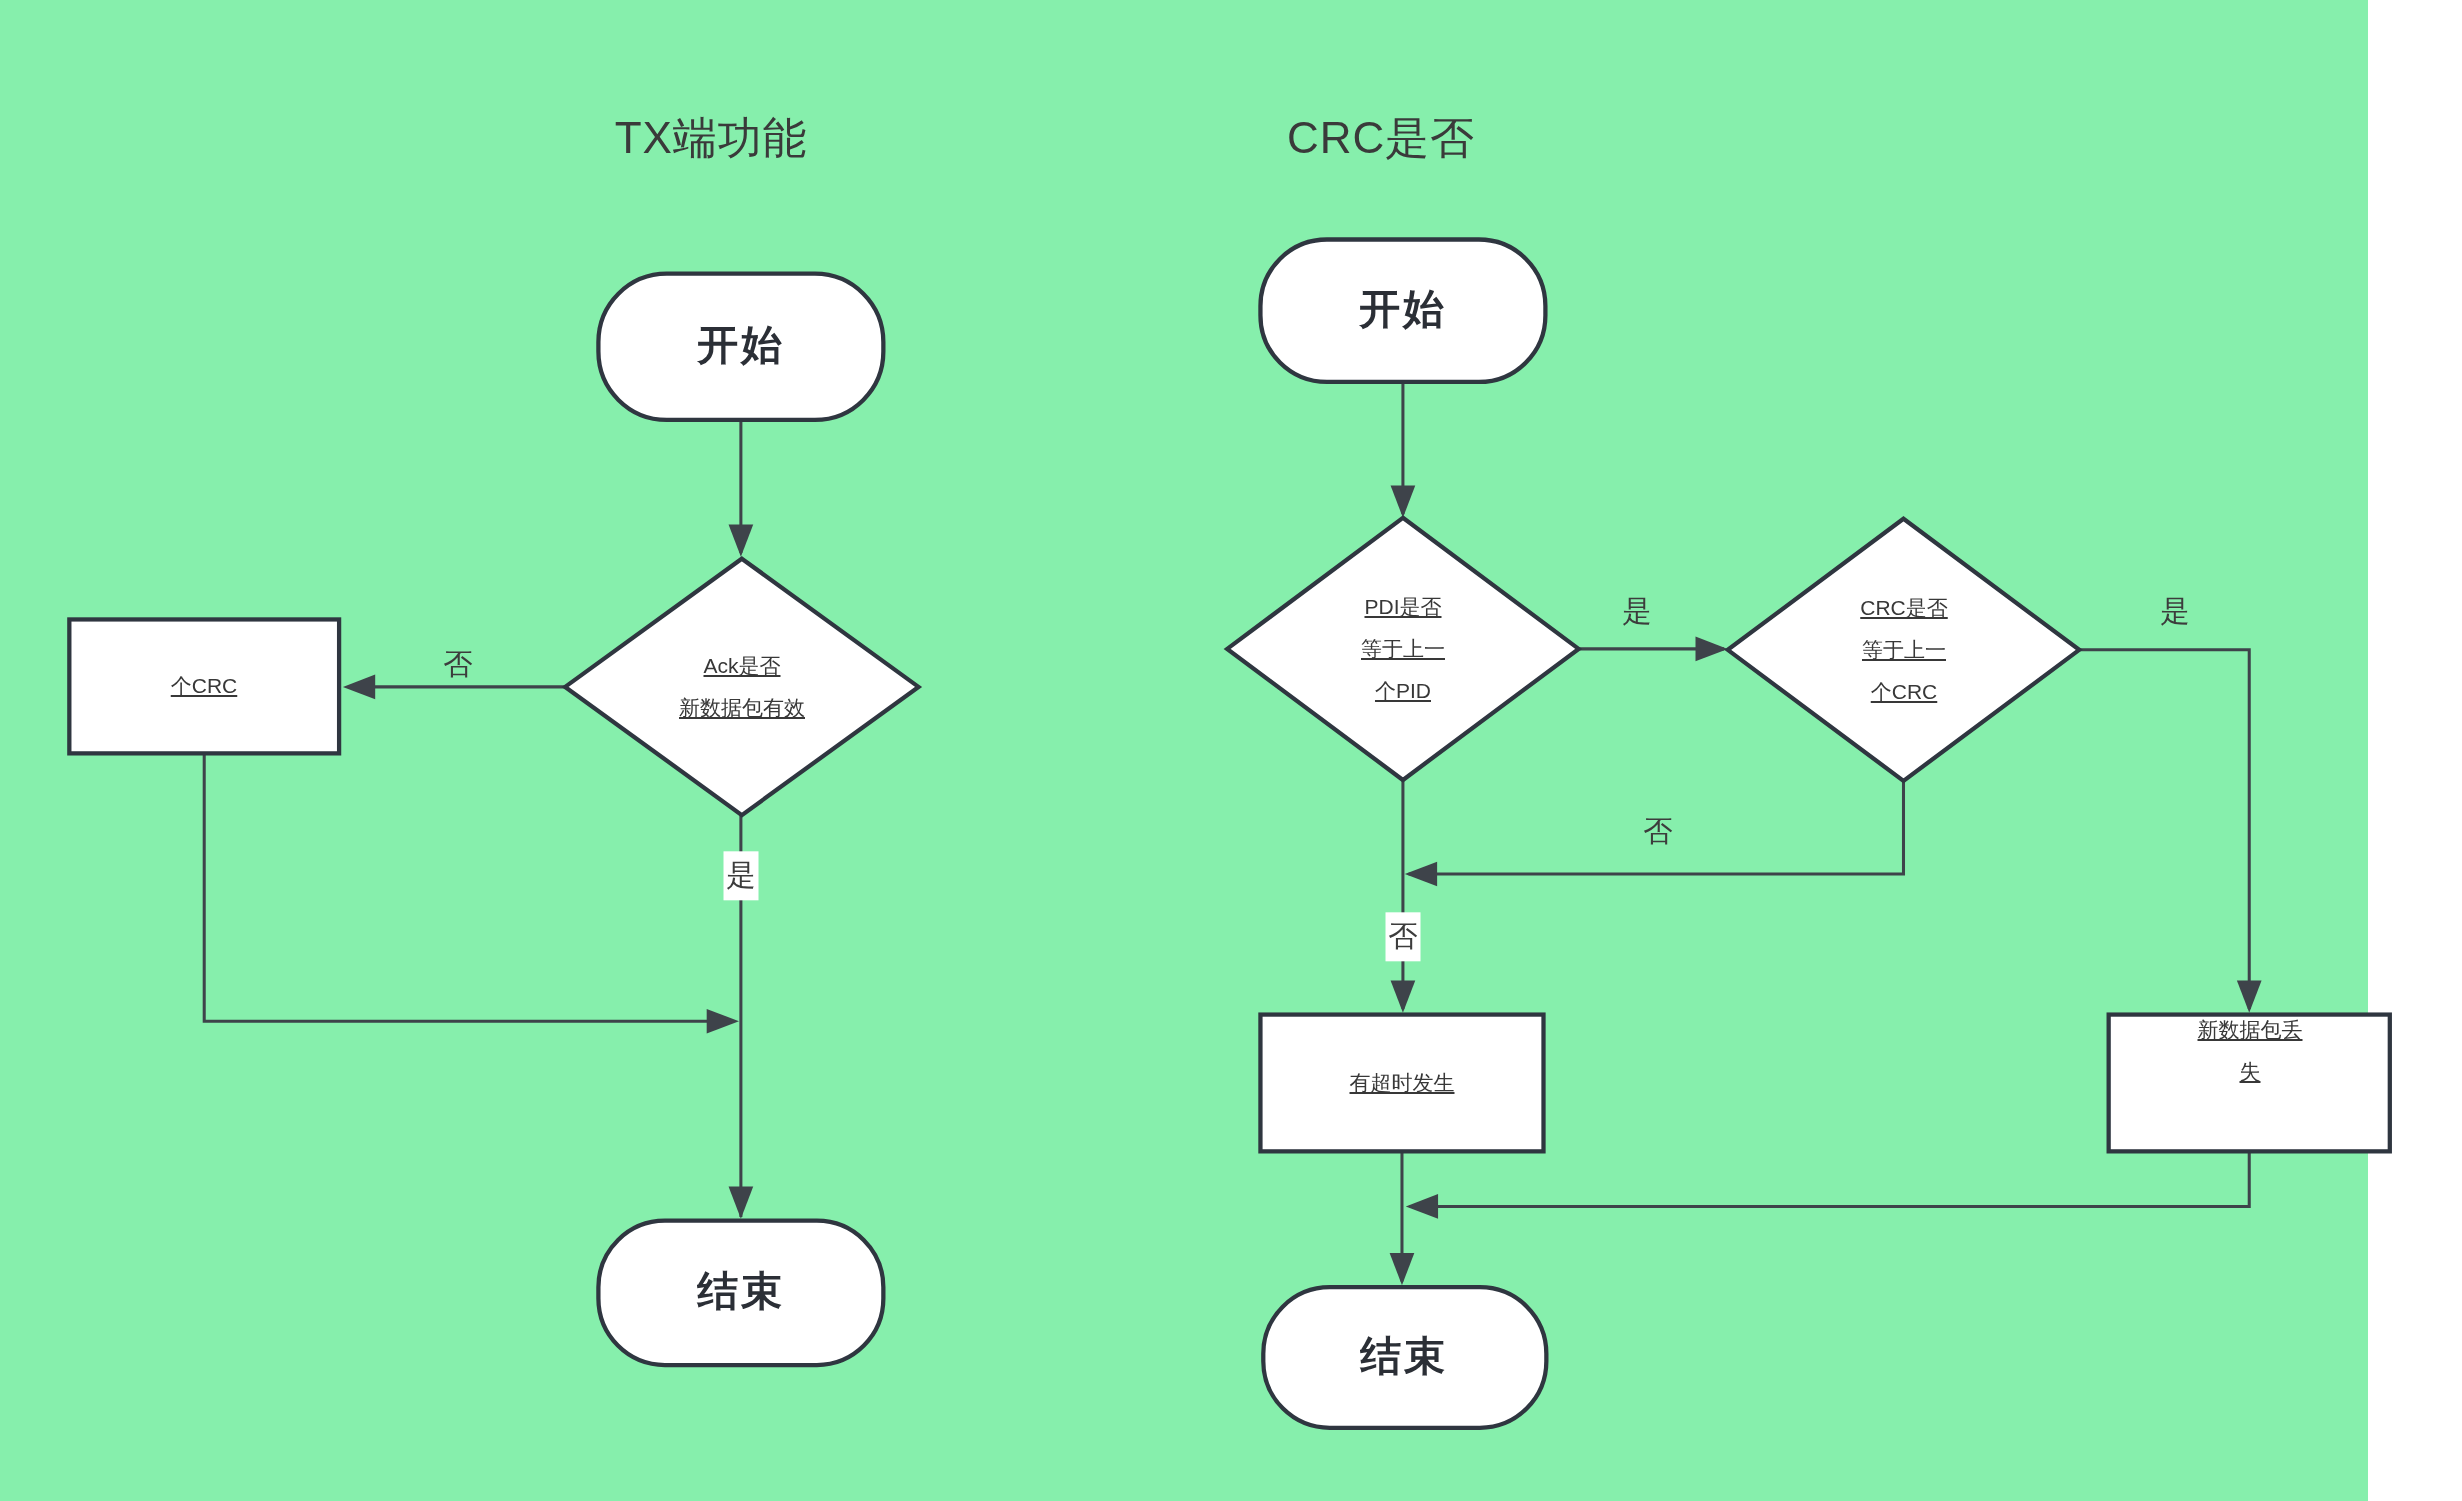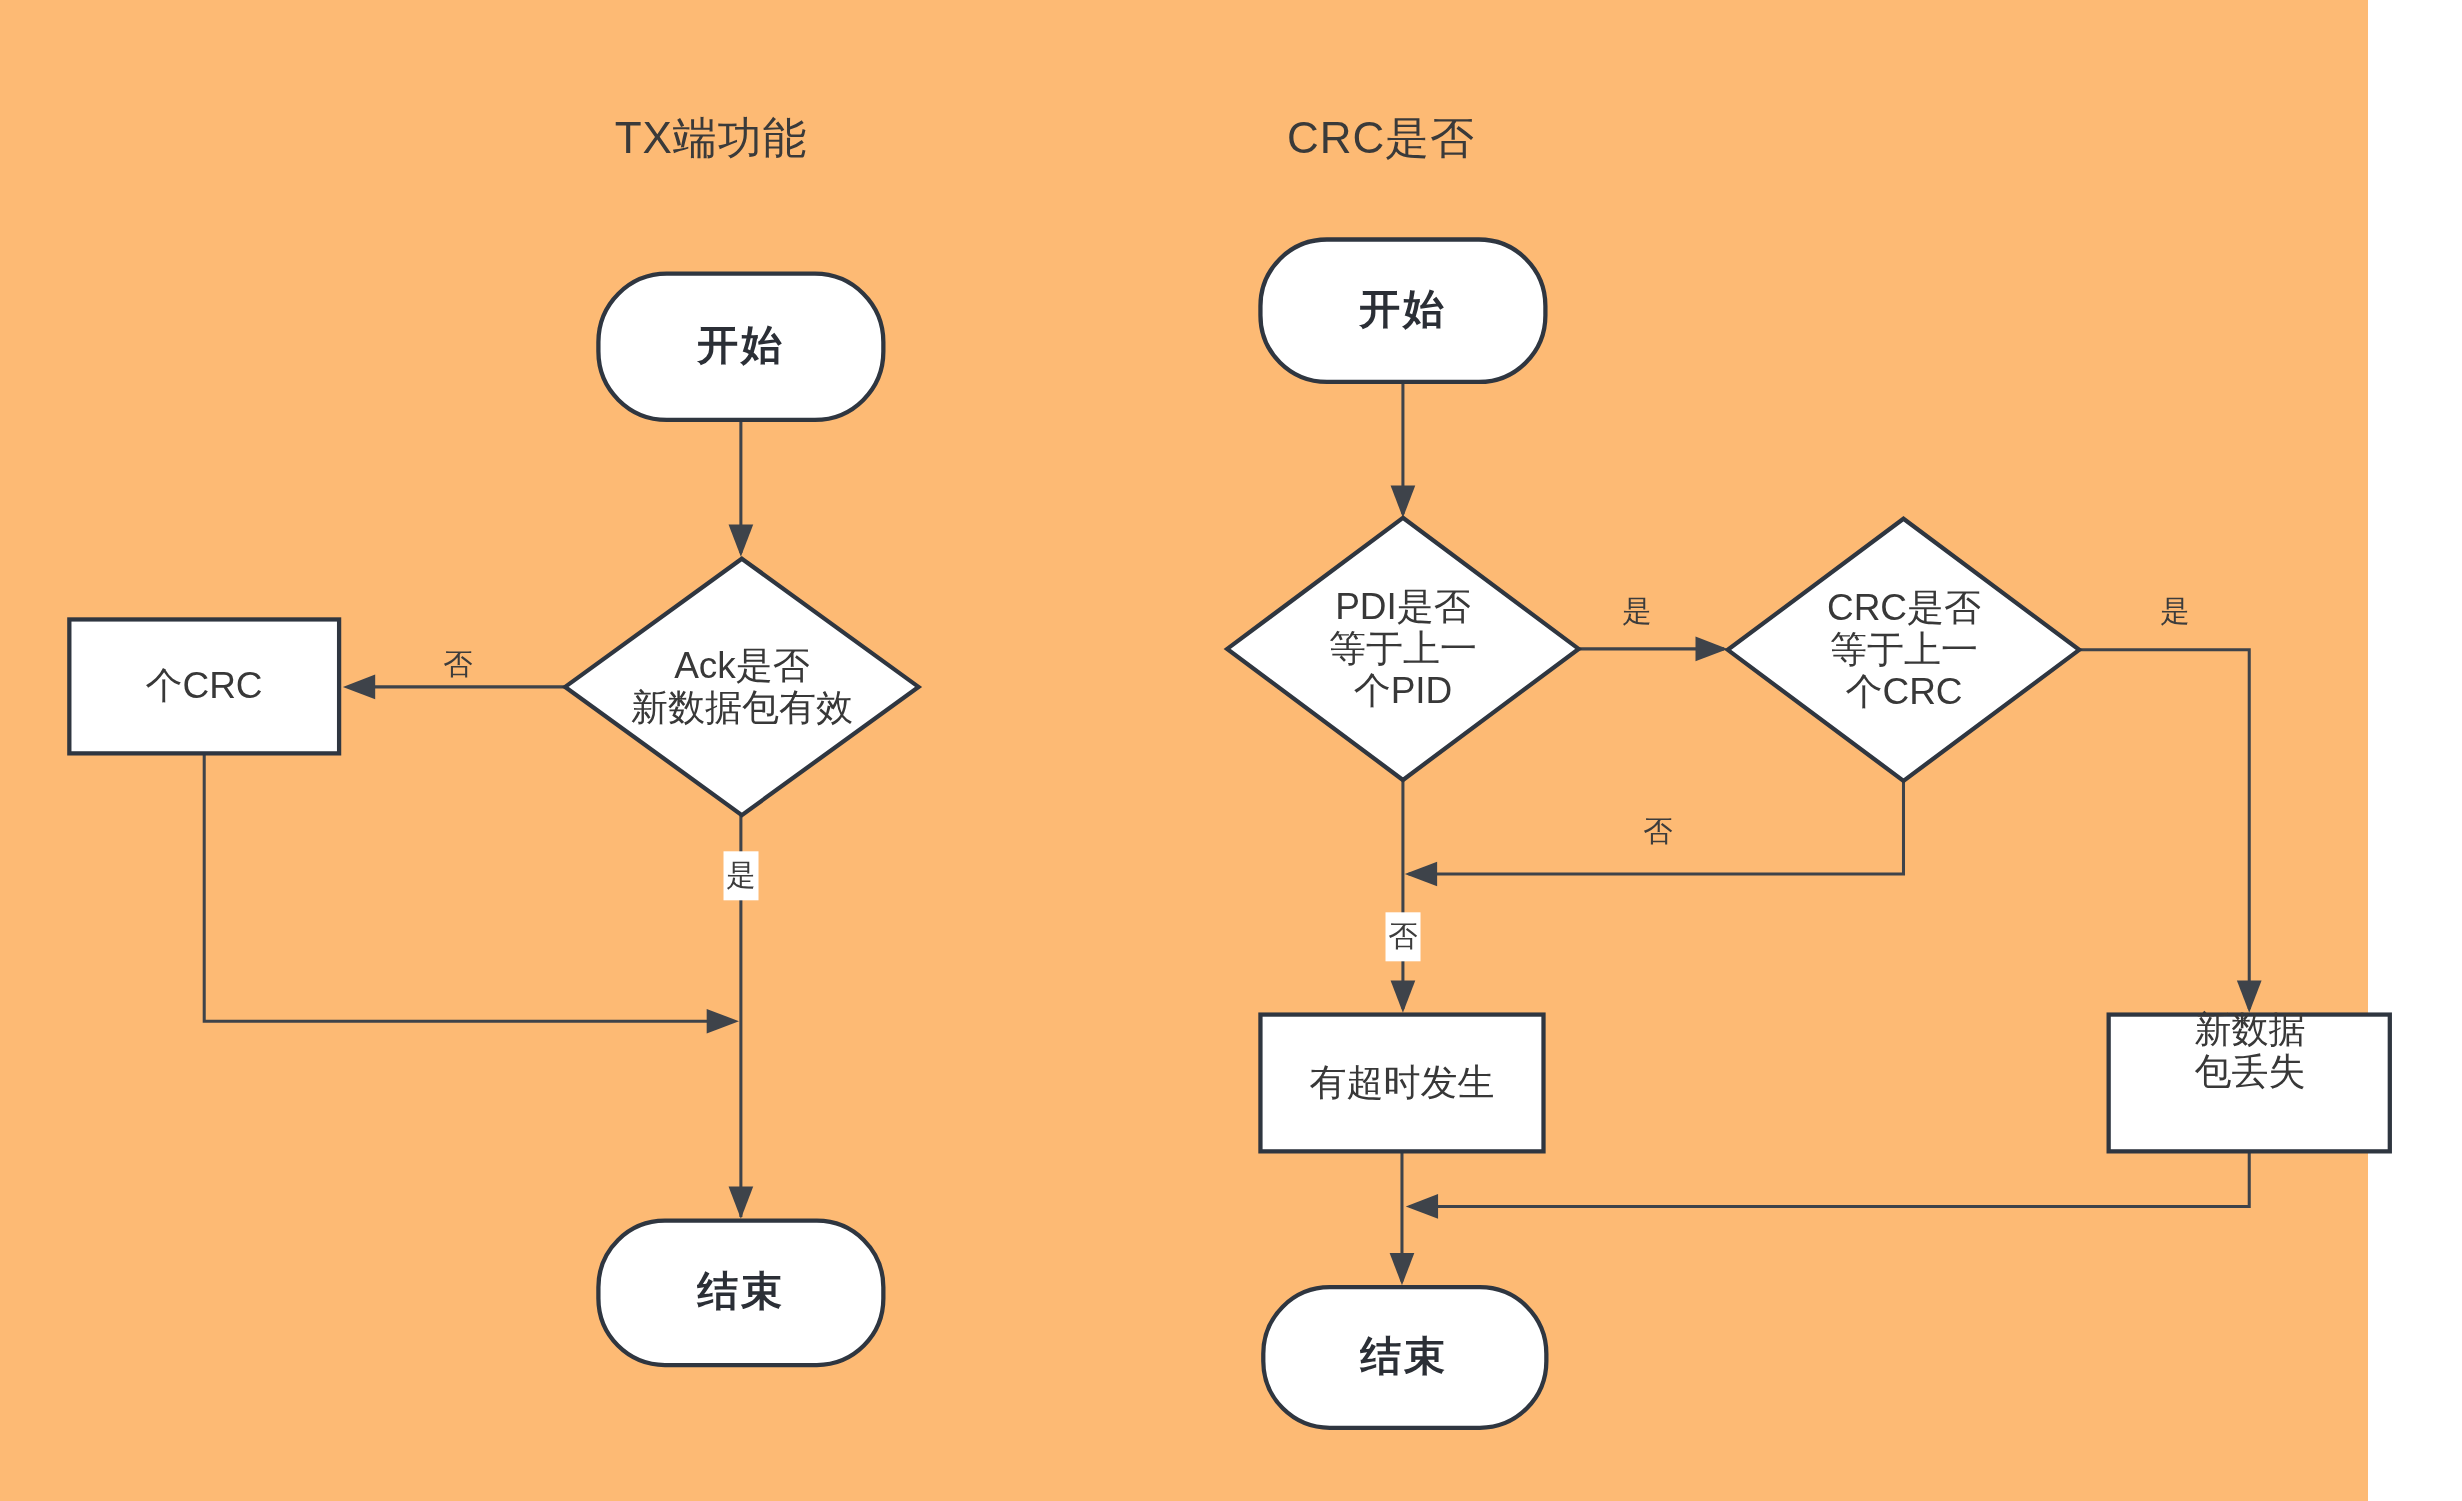--- a/index.html
+++ b/index.html
@@ -1,26 +1,26 @@
 <!DOCTYPE html>
 <html lang="zh" style="font-size:15px"><head>
 <meta charset="utf-8">
 <title>Flowchart</title>
 <style>
   html, body { margin: 0; padding: 0; background: #ffffff; }
   body { width: 2462px; height: 1502px; overflow: hidden;
          font-family: "Liberation Sans", "DejaVu Sans", sans-serif; }
-  .canvas { position: relative; width: 2368px; height: 1502px; background: #fdba74; }
+  .canvas { position: relative; width: 2368px; height: 1502px; background: #86efac; }
   .canvas svg { position: absolute; left: 0; top: 0; }
 
   .overlay { position: absolute; transform: translate(-50%, -50%);
              text-align: center; white-space: pre-line; color: #333333; }
   .chart-title { font-size: 44px; color: #3a3a3a; letter-spacing: 0.9px; }
   .terminal-label { font-size: 41px; font-weight: bold; color: #2b2f36; letter-spacing: 2.8px; }
-  .step-label { font-size: 37px; line-height: 42px; color: #383838; }
+  .step-label { font-size: 21px; line-height: 42px; color: #383838; text-decoration: underline; }
   .edge-label { font-size: 29.4px; color: #3c3c3c; }
   .on-line { background: #ffffff; padding: 4.7px 2.8px; }
 
   .shape { fill: #ffffff; stroke: #2f3640; stroke-width: 4.5px; }
   .edge { fill: none; stroke: #3e434a; stroke-width: 3.2px; }
   .arrowhead { fill: #3e434a; stroke: none; }
 </style>
 </head>
 <body>
 

